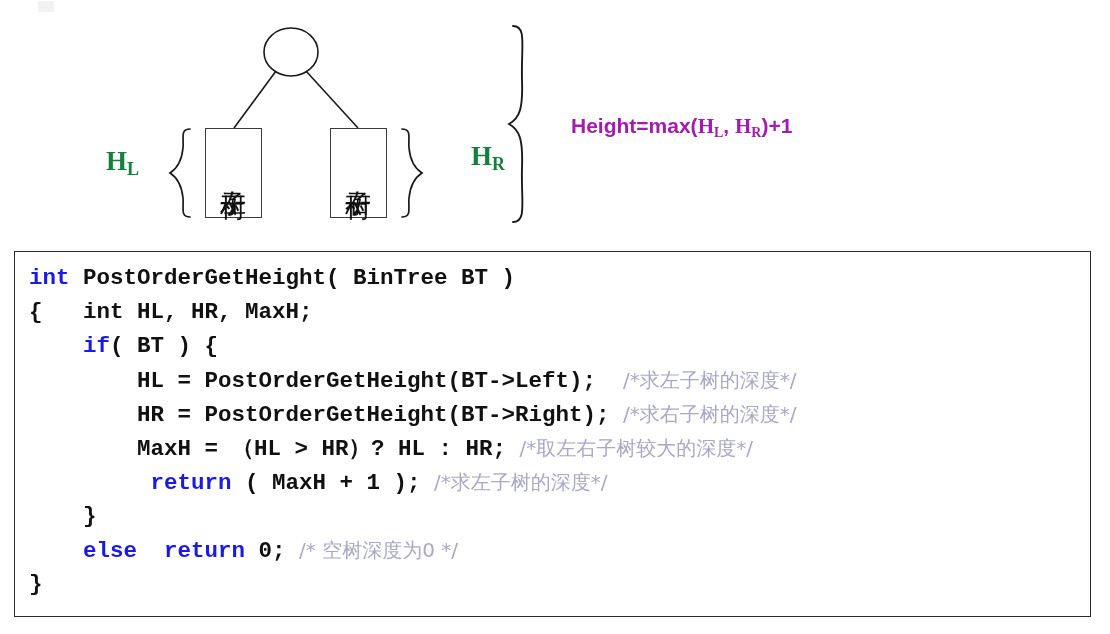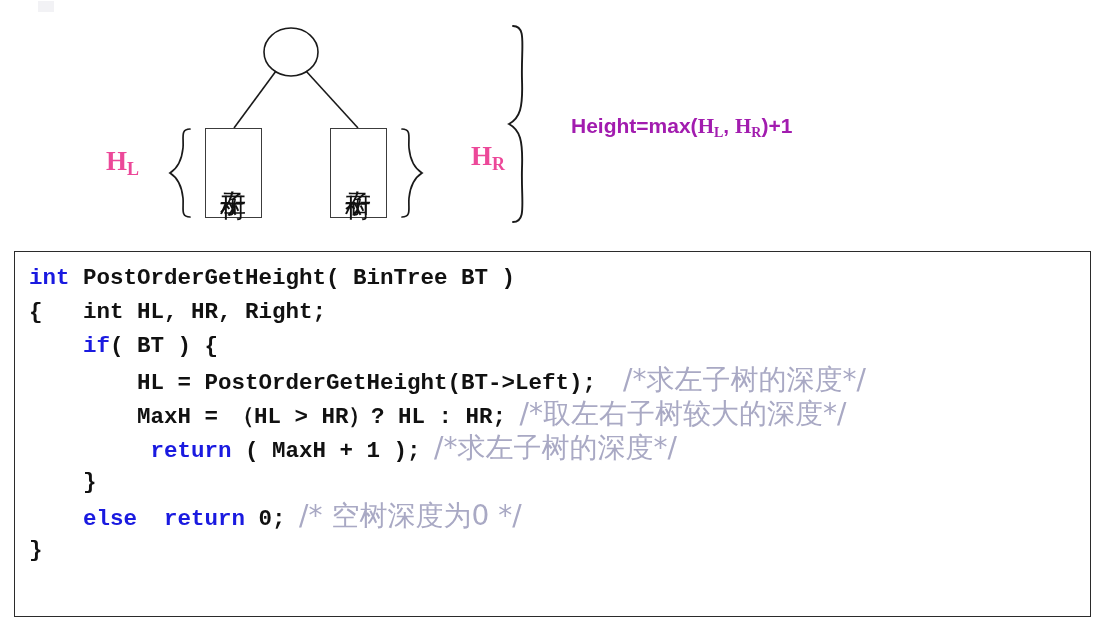--- a/index.html
+++ b/index.html
@@ -26,21 +26,21 @@
   #diagram svg {
     position: absolute;
     left: 0;
     top: 0;
   }
 
   .dg-label {
     position: absolute;
     font-family: "Liberation Serif", "DejaVu Serif", serif;
     font-weight: bold;
-    color: #ec4899;
+    color: #15803d;
     white-space: nowrap;
     line-height: 1;
   }
   .dg-label .base { font-size: 27px; }
   .dg-label .sub  { font-size: 18px; vertical-align: -5px; }
 
   #label-hl { left: 106px; top: 148px; }
   #label-hr { left: 448px; top: 143px; margin-left: 23px; }
 
   #formula {
@@ -106,21 +106,21 @@
     white-space: pre;
     color: #111111;
   }
   .kw { color: #1a1ae0; }
   .cmt {
     color: #a9a9c4;
     font-weight: normal;
   }
   .cmt-cjk {
     font-family: "DejaVu Sans", sans-serif;
-    font-size: 28px;
+    font-size: 20px;
   }
 
   
   #top-artifact {
     position: absolute;
     left: 38px;
     top: 1px;
     width: 16px;
     height: 11px;
     background: #f2f2f5;
@@ -173,22 +173,23 @@
   <div class="dg-label" id="label-hr">
     <span class="base">H</span><span class="sub">R</span>
   </div>
 
   <div id="formula"><span>Height=max(</span><span class="serifish">H</span><span class="serifish sub">L</span><span>, </span><span class="serifish">H</span><span class="serifish sub">R</span><span>)+1</span></div>
 </div>
 
 <div id="code-block">
   <div id="code-lines">
       <div class="code-line" id="line-1"><span class="kw">int</span><span> PostOrderGetHeight( BinTree BT )</span></div>
-      <div class="code-line" id="line-2"><span>{   int HL, HR, Right;</span></div>
+      <div class="code-line" id="line-2"><span>{   int HL, HR, MaxH;</span></div>
       <div class="code-line" id="line-3"><span>    </span><span class="kw">if</span><span>( BT ) {</span></div>
       <div class="code-line" id="line-4"><span>        HL = PostOrderGetHeight(BT-&gt;Left);  </span><span class="cmt cmt-cjk">/*求左子树的深度*/</span></div>
+      <div class="code-line" id="line-5"><span>        HR = PostOrderGetHeight(BT-&gt;Right); </span><span class="cmt cmt-cjk">/*求右子树的深度*/</span></div>
       <div class="code-line" id="line-6"><span>        MaxH = （HL &gt; HR）? HL : HR; </span><span class="cmt cmt-cjk">/*取左右子树较大的深度*/</span></div>
       <div class="code-line" id="line-7"><span>         </span><span class="kw">return</span><span> ( MaxH + 1 ); </span><span class="cmt cmt-cjk">/*求左子树的深度*/</span></div>
       <div class="code-line" id="line-8"><span>    }</span></div>
       <div class="code-line" id="line-9"><span>    </span><span class="kw">else</span><span>  </span><span class="kw">return</span><span> 0; </span><span class="cmt cmt-cjk">/* 空树深度为0 */</span></div>
       <div class="code-line" id="line-10"><span>}</span></div>
     </div>
 </div>
 
 </body></html>

